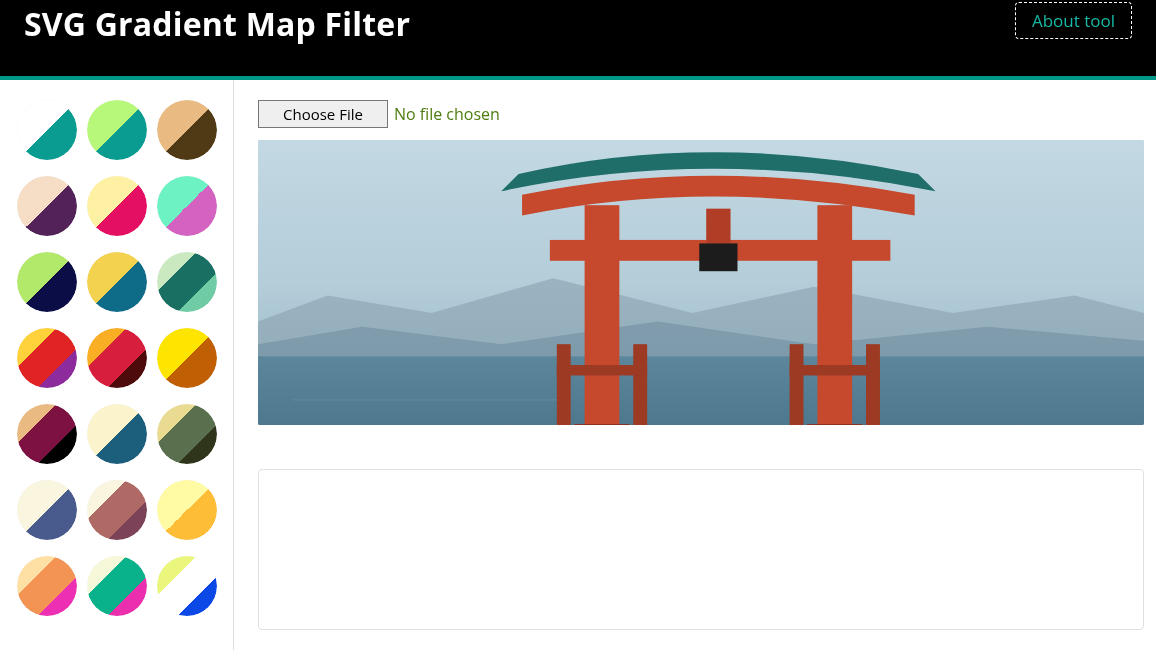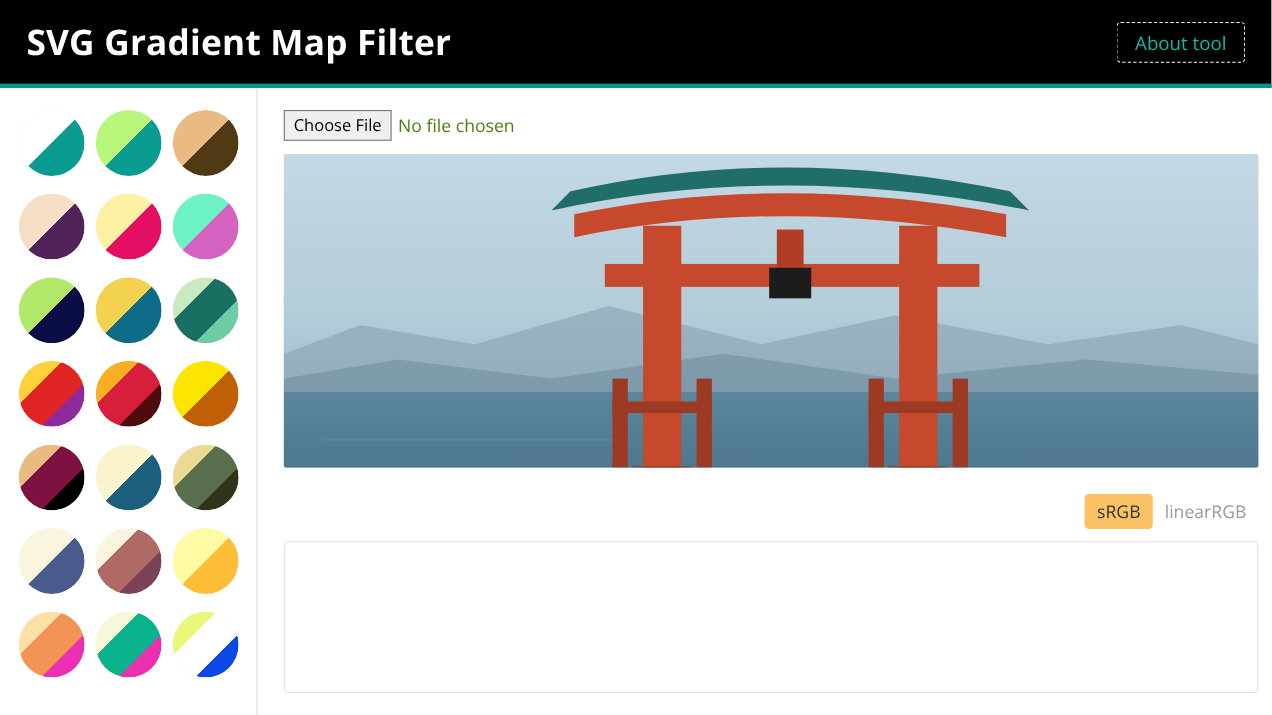--- a/index.html
+++ b/index.html
@@ -21,23 +21,23 @@
     background: var(--bg);
     color: #222;
   }
 
   
   .header {
     height: var(--header-h);
     background: #000;
     color: #fff;
     display: flex;
-    align-items: center;
+    align-items: flex-start;
     justify-content: space-between;
-    padding: 16px 24px;
+    padding: 2px 24px;
     border-bottom: 4px solid var(--teal);
   }
   .header h1 {
     margin: 0;
     font-size: 32px;
     font-weight: 700;
     letter-spacing: 0.2px;
   }
   .about-btn {
     background: #000;
@@ -104,21 +104,21 @@
     display: flex;
     align-items: center;
     gap: 6px;
     margin-bottom: 12px;
   }
   .choose-file {
     font-family: inherit;
     font-size: 15px;
     background: #efefef;
     border: 1px solid #767676;
-    padding: 3px 8px;
+    padding: 3px 24px;
     cursor: pointer;
     border-radius: 0;
   }
   .file-status {
     font-size: 16px;
     color: #4d7c0f;
   }
   .preview-img {
     width: 100%;
     height: 285px;
@@ -528,19 +528,18 @@
 
           <g opacity="0.22">
             <rect x="188" y="230" width="20" height="50" fill="#c6492e"></rect>
             <rect x="322" y="230" width="20" height="50" fill="#c6492e"></rect>
           </g>
         </g>
       </svg>
     </div>
 
     <div class="ci-row">
-      <span id="ci-options"><span class="ci-opt active">sRGB</span><span class="ci-opt">linearRGB</span></span>
     </div>
 
     <div class="output-box"></div>
   </section>
 
 </div>
 
 </body></html>

